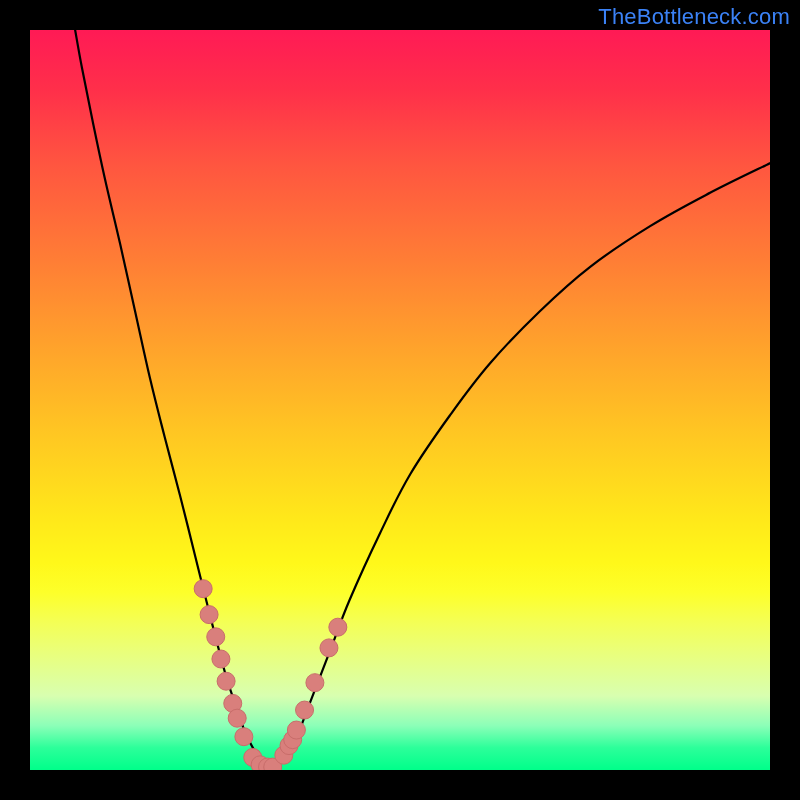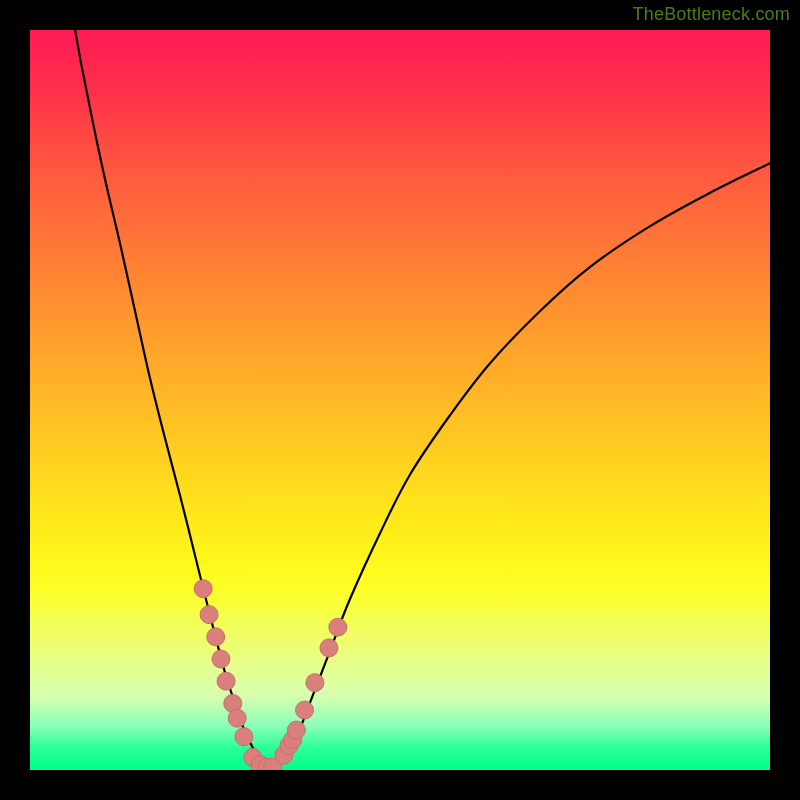--- a/index.html
+++ b/index.html
@@ -47,22 +47,22 @@
     left: 0;
     top: 0;
     width: 740px;
     height: 740px;
     display: block;
   }
   .watermark {
     position: absolute;
     top: 4px;
     right: 10px;
-    color: #4d7c0f;
-    font-size: 18px;
+    color: #3b82f6;
+    font-size: 22px;
     font-weight: 400;
     letter-spacing: 0.2px;
     user-select: none;
   }
 </style>
 </head>
 <body>
 
 <div class="stage">
   <div class="plot">

